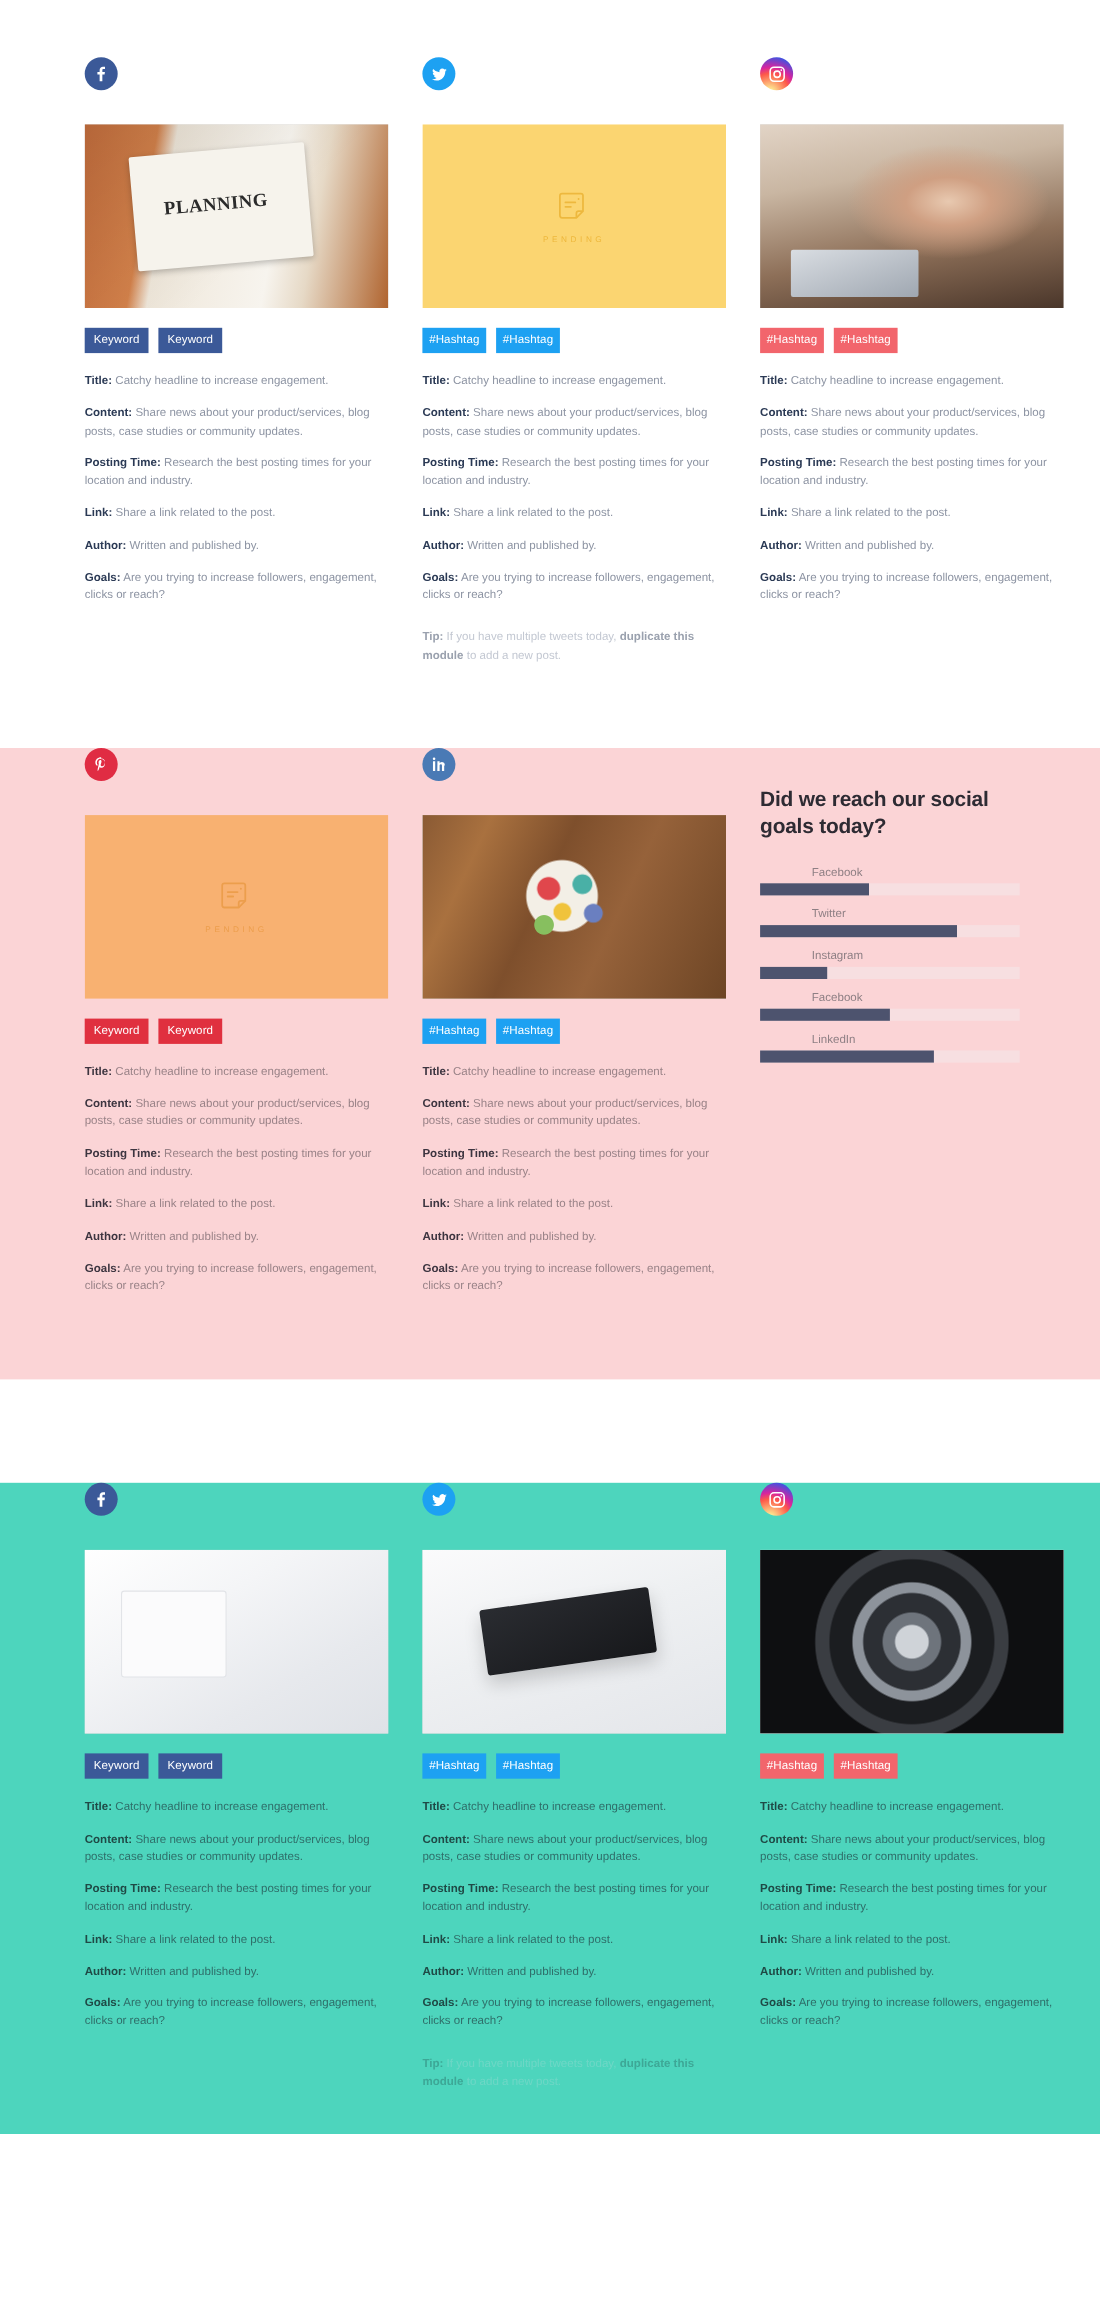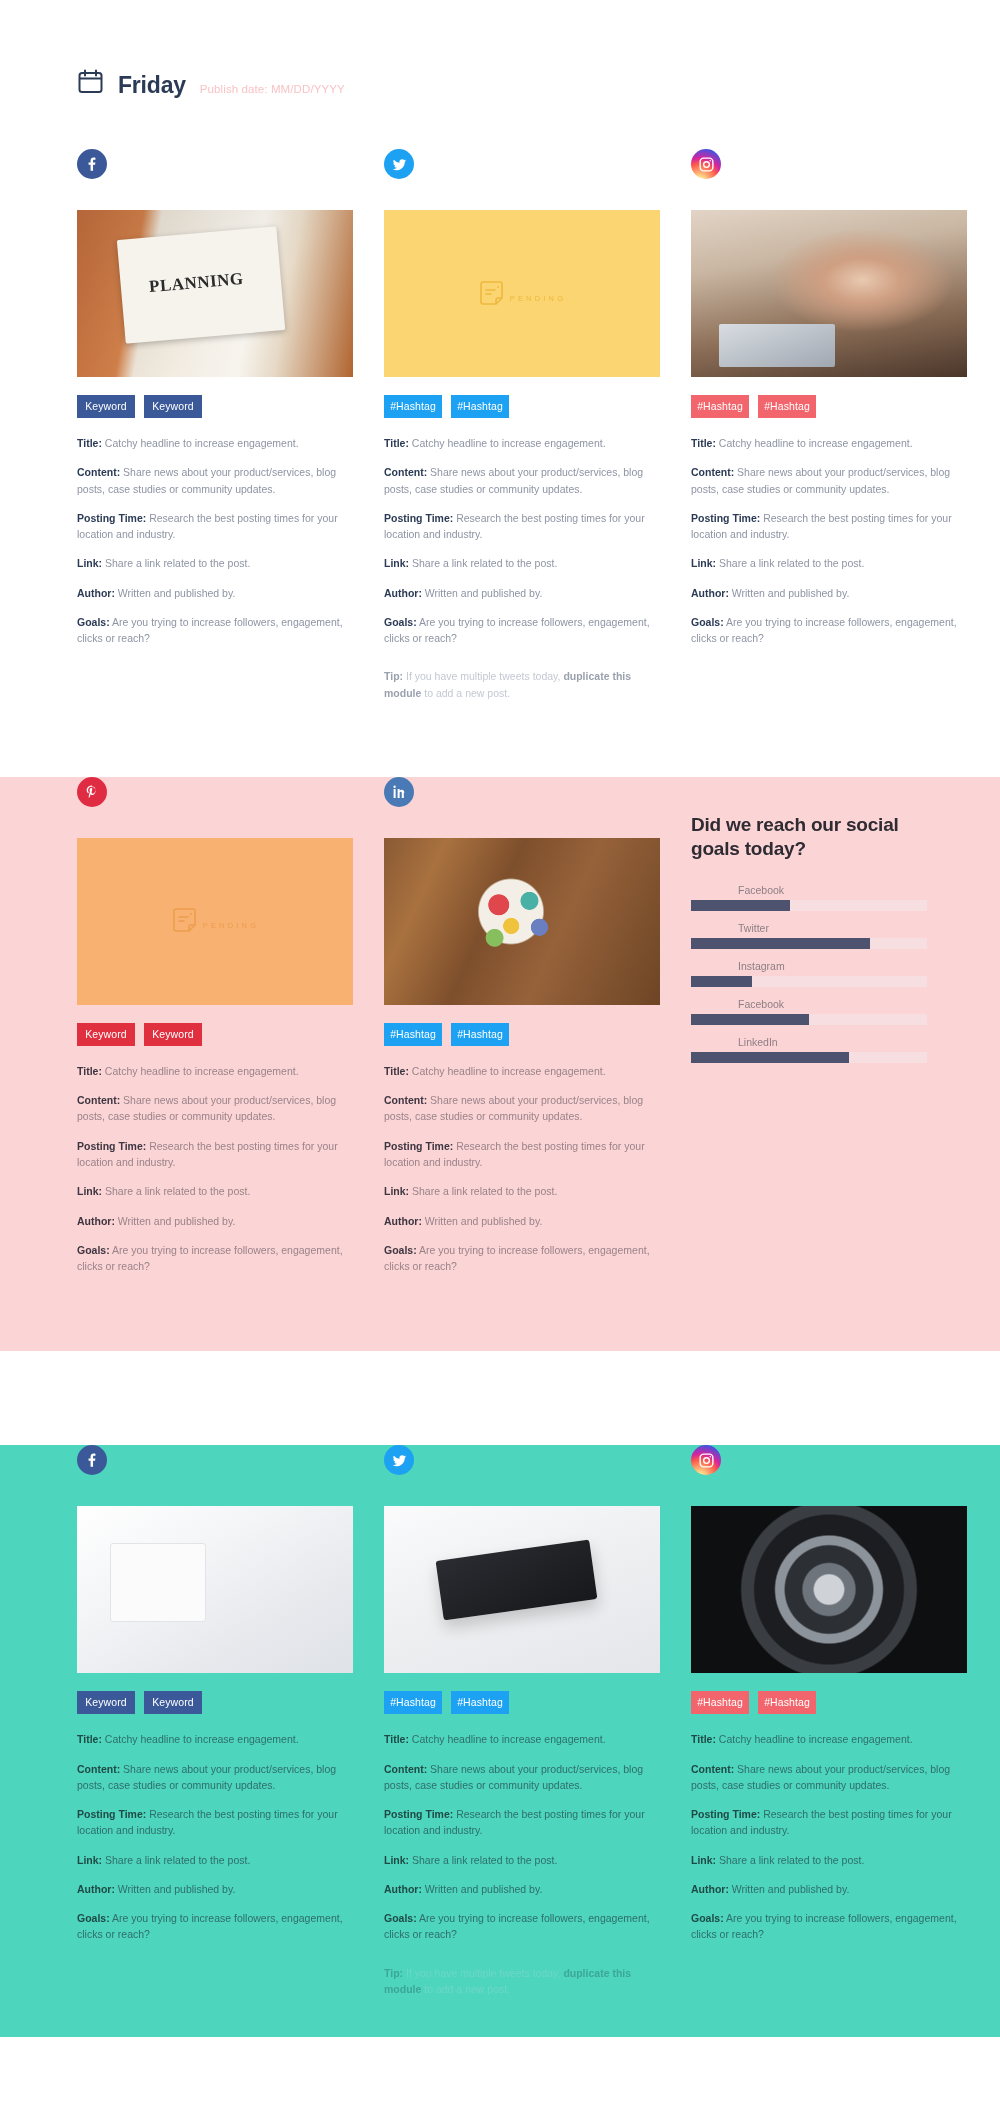--- a/index.html
+++ b/index.html
@@ -65,21 +65,21 @@
   .soc-ig { background: radial-gradient(circle at 30% 107%, #fdf497 0%, #fdf497 5%, #fd5949 45%, #d6249f 60%, #285AEB 90%); }
   .soc-pi { background:#e02c43; }
   .soc-li { background:#4a7ab5; }
 
   
   .media {
     width: 276px; height: 167px; margin-top: 31px;
     overflow: hidden; position: relative; background:#ddd;
   }
   .media .ph {
-    width:100%; height:100%; display:flex; flex-direction:row;
+    width:100%; height:100%; display:flex; flex-direction:column;
     align-items:center; justify-content:center;
   }
   .ph-yellow { background:#fbd571; }
   .ph-orange { background:#f8b171; }
   .ph svg { display:block; opacity:.72; }
   .ph-label {
     margin-top: 9px; font-size: 7.5px; letter-spacing: 3.2px;
     color: #e9ae2b; opacity:.75;
   }
   .ph-orange .ph-label { color:#e8973f; }
@@ -184,31 +184,20 @@
 
   .pad-bottom { height: 40px; }
   .pad-bottom-lg { height: 64px; }
 </style>
 </head>
 <body>
 
 <div class="section sec-white">
   <div class="inner">
 
-    <div class="day-header">
-      <span class="cal-icon">
-        <svg width="27" height="27" viewBox="0 0 27 27" fill="none">
-          <rect x="2.5" y="5" width="22" height="19" rx="2.5" stroke="#2b3a55" stroke-width="2"></rect>
-          <path d="M2.5 10.5h22" stroke="#2b3a55" stroke-width="2"></path>
-          <path d="M8 2.5v5M19 2.5v5" stroke="#2b3a55" stroke-width="2" stroke-linecap="round"></path>
-        </svg>
-      </span>
-      <span class="day-name">Friday</span>
-      <span class="publish-date">Publish date: MM/DD/YYYY</span>
-    </div>
 
     <div class="cols">
 
       <div class="col">
         <div class="soc-icon soc-fb">
           <svg width="18" height="18" viewBox="0 0 24 24" fill="#fff">
             <path d="M13.4 21v-8h2.7l.4-3.1h-3.1V7.9c0-.9.25-1.5 1.55-1.5h1.65V3.6c-.3-.04-1.3-.13-2.45-.13-2.4 0-4.05 1.47-4.05 4.18V9.9H7.4V13h2.7v8h3.3z"></path>
           </svg>
         </div>
         <div class="media">

